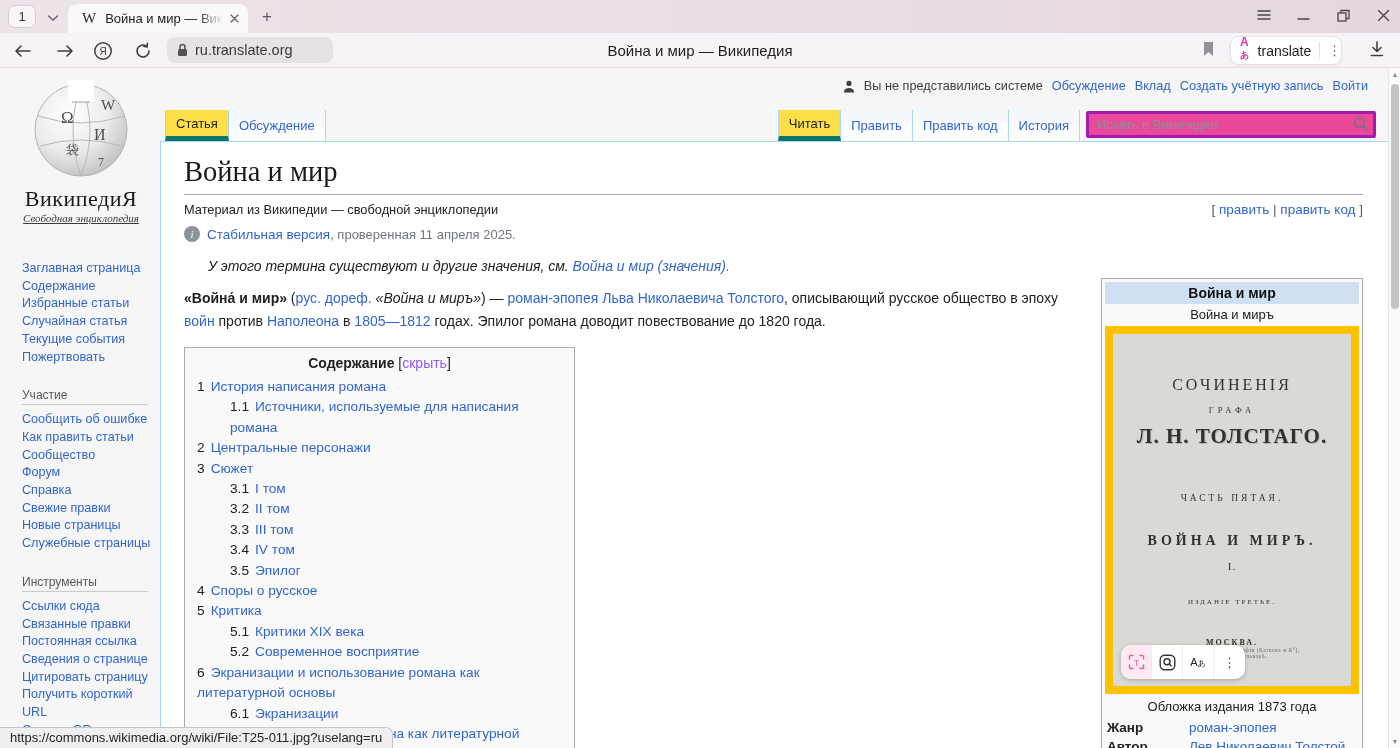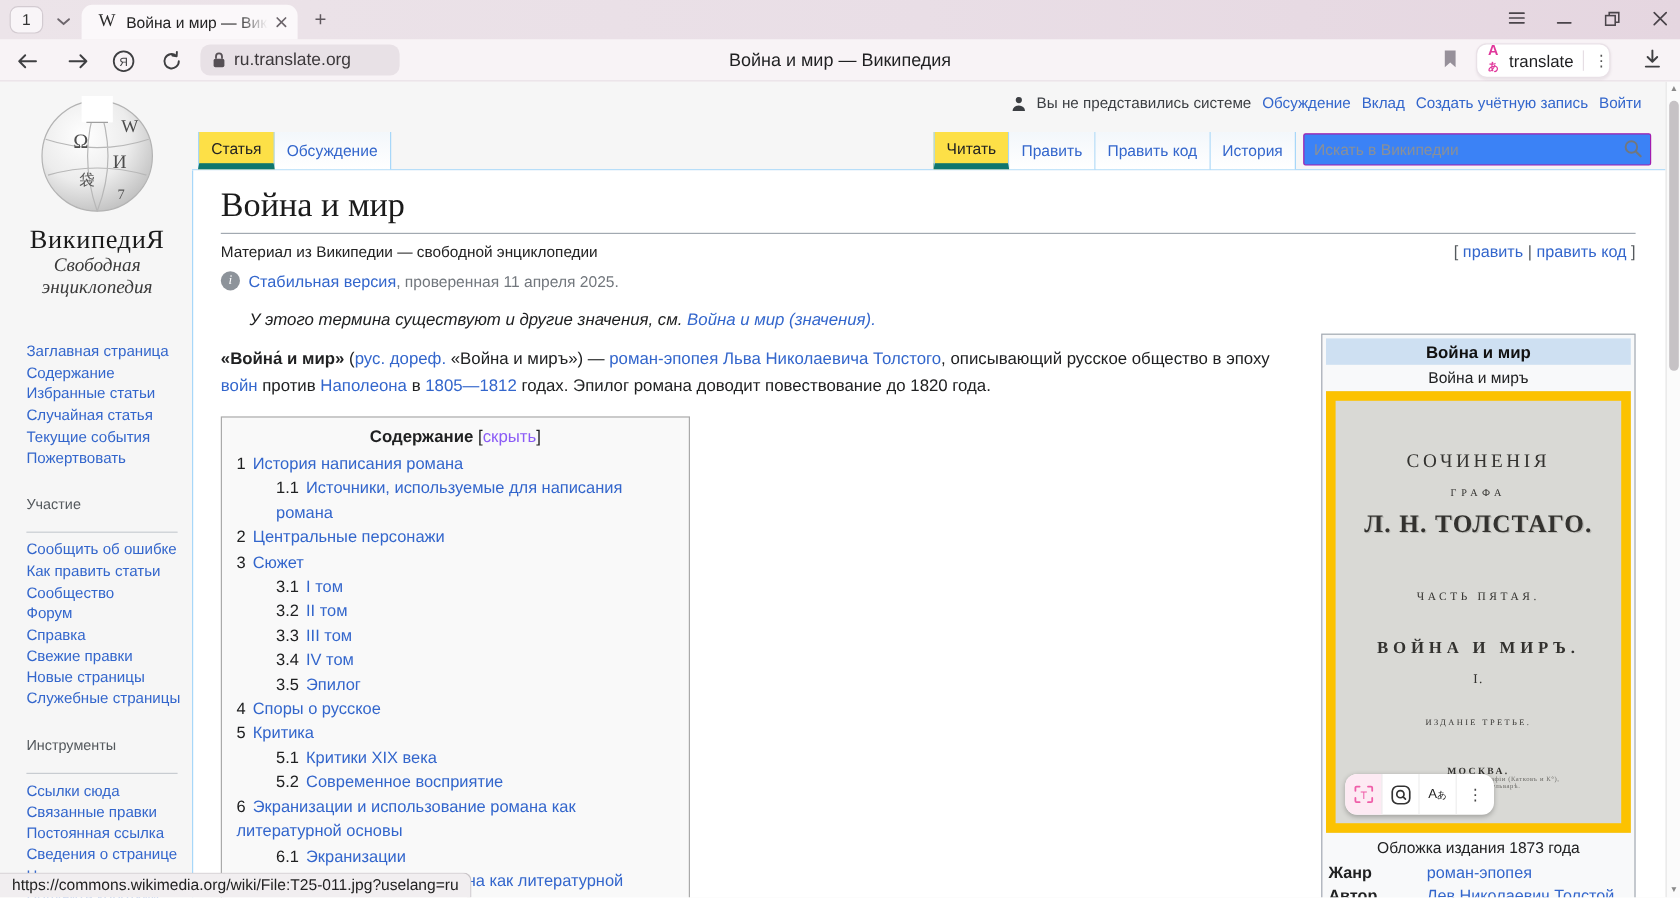--- a/index.html
+++ b/index.html
@@ -54,64 +54,64 @@
   .wp-scrollbar { position:absolute; right:0; top:0; width:12px; height:680px;
     background:#fbfbfb; border-left:1px solid #e6e6e6; z-index:40; }
   .wp-scroll-up,.wp-scroll-dn { position:absolute; left:0; width:12px; height:13px;
     color:#8a8a8a; font-size:7px; text-align:center; line-height:13px; }
   .wp-scroll-up { top:0; } .wp-scroll-dn { bottom:0; }
   .wp-thumb { position:absolute; left:2px; top:16px; width:8px; height:225px; background:#c6c2c5; border-radius:4px; }
 
   .sidebar { position:absolute; left:0; top:0; width:160px; height:680px; padding:10px 8px 0 10px; }
   .logo-wrap { text-align:center; }
   .wordmark { font-family:"Liberation Serif",serif; font-size:22px; color:#1a1a1a; letter-spacing:.5px; margin-top:2px; }
-  .tagline { font-family:"Liberation Serif",serif; font-style:italic; font-size:16px; color:#3a3a3a; }
+  .tagline { font-family:"Liberation Serif",serif; font-style:italic; font-size:11px; color:#3a3a3a;text-decoration:underline; }
   .sb-nav { margin-top:36px; padding-left:12px; }
   .sb-link { display:block; font-size:12.6px; color:#3366cc; text-decoration:none; line-height:17.7px; }
   .sb-group-title { margin:22px 0 6px 12px; font-size:12px; color:#54595d; border-bottom:1px solid #c8ccd1;
-    padding-bottom:16px; width:126px; }
+    padding-bottom:2px; width:126px; }
   .sb-group ul { padding-left:12px; list-style:none; }
 
   .personal { position:absolute; right:32px; top:11px; display:flex; align-items:center; gap:9px; font-size:12.7px; }
   .personal .notice { color:#3c3f43; }
   .p-link { color:#3366cc; text-decoration:none; }
 
   .tabsrow { position:absolute; left:160px; top:42px; width:1228px; height:32px;
     border-bottom:1px solid #a7d7f9; display:flex; align-items:flex-end; }
   .wtab { height:31px; display:flex; align-items:center; padding:0 10px;
     background:linear-gradient(#f3f7fb,#ffffff); border-right:1px solid #a7d7f9; margin-bottom:-1px; }
   .wtab:first-child { border-left:1px solid #a7d7f9; }
   .wtab a { font-size:13px; color:#3366cc; text-decoration:none; }
   .wtab.active { background:#fde047; border-bottom:5px solid #0f766e; }
   .wtab.active a { color:#222; }
   .tabs-left { display:flex; margin-left:5px; height:31px; }
   .tabs-right { display:flex; margin-left:auto; height:31px; }
   .searchbox { position:relative; margin:0 12px 3px 6px; }
-  .searchbox input { width:290px; height:27px; border:1px solid #a21caf; border-radius:2px;
-    padding:0 30px 0 8px; font-size:13px; color:#222; background:#3b82f6; }
+  .searchbox input { width:290px; height:27px; border:3px solid #a21caf; border-radius:2px;
+    padding:0 30px 0 8px; font-size:13px; color:#222; background:#ec4899; }
   .searchbox input::placeholder { color:#8a9097; }
   .search-ic { position:absolute; right:7px; top:5px; }
 
   .content { position:absolute; left:160px; top:74px; width:1228px; height:606px;
     background:#fff; border-left:1px solid #a7d7f9; padding:14px 25px 0 23px; }
   .h1 { font-family:"Liberation Serif",serif; font-size:28.5px; font-weight:normal; color:#1b1b1b;
     padding-bottom:6px; border-bottom:1px solid #a2a9b1; }
   .meta-row { display:flex; justify-content:space-between; margin-top:7px; }
   .site-sub { font-size:12.8px; color:#222; }
   .edit-links { font-size:13.5px; color:#54595d; }
   .edit-links a { color:#3366cc; text-decoration:none; }
   .stable-row { margin-top:9px; display:flex; align-items:center; gap:7px; font-size:13px; }
   .info-ic { width:16px; height:16px; border-radius:50%; background:#8d939a; color:#fff;
     font-family:"Liberation Serif",serif; font-size:11px; font-style:italic; text-align:center; line-height:16px; }
   .stable-link { color:#3366cc; text-decoration:none; font-size:13.5px; }
   .stable-rest { color:#72777d; }
   .hatnote { margin:16px 0 0 24px; font-style:italic; font-size:14px; color:#202122; }
   .hatnote a { color:#3366cc; text-decoration:none; }
   .lead { margin-top:13px; width:900px; font-size:14px; line-height:22.5px; color:#202122; }
-  .seg.bold { font-weight:bold; } .seg.italic { }
+  .seg.bold { font-weight:bold; } .seg.italic { font-style:italic; }
   .seg.link { color:#3366cc; }
 
   .tocbox { margin-top:15px; width:391px; background:#f9f9f9; border:1px solid #aaa; padding:7px 12px 10px; }
   .toc-title { text-align:center; font-size:14px; color:#202122; }
   .toc-title b { font-weight:bold; }
   .toc-title a { color:#8b5cf6; text-decoration:none; font-weight:normal; }
   .toc-list { list-style:none; margin-top:6px; }
   .toc-item { font-size:13.7px; line-height:20.4px; }
   .toc-item.lvl2 { padding-left:33px; }
   .toc-num { color:#202122; margin-right:6px; }

